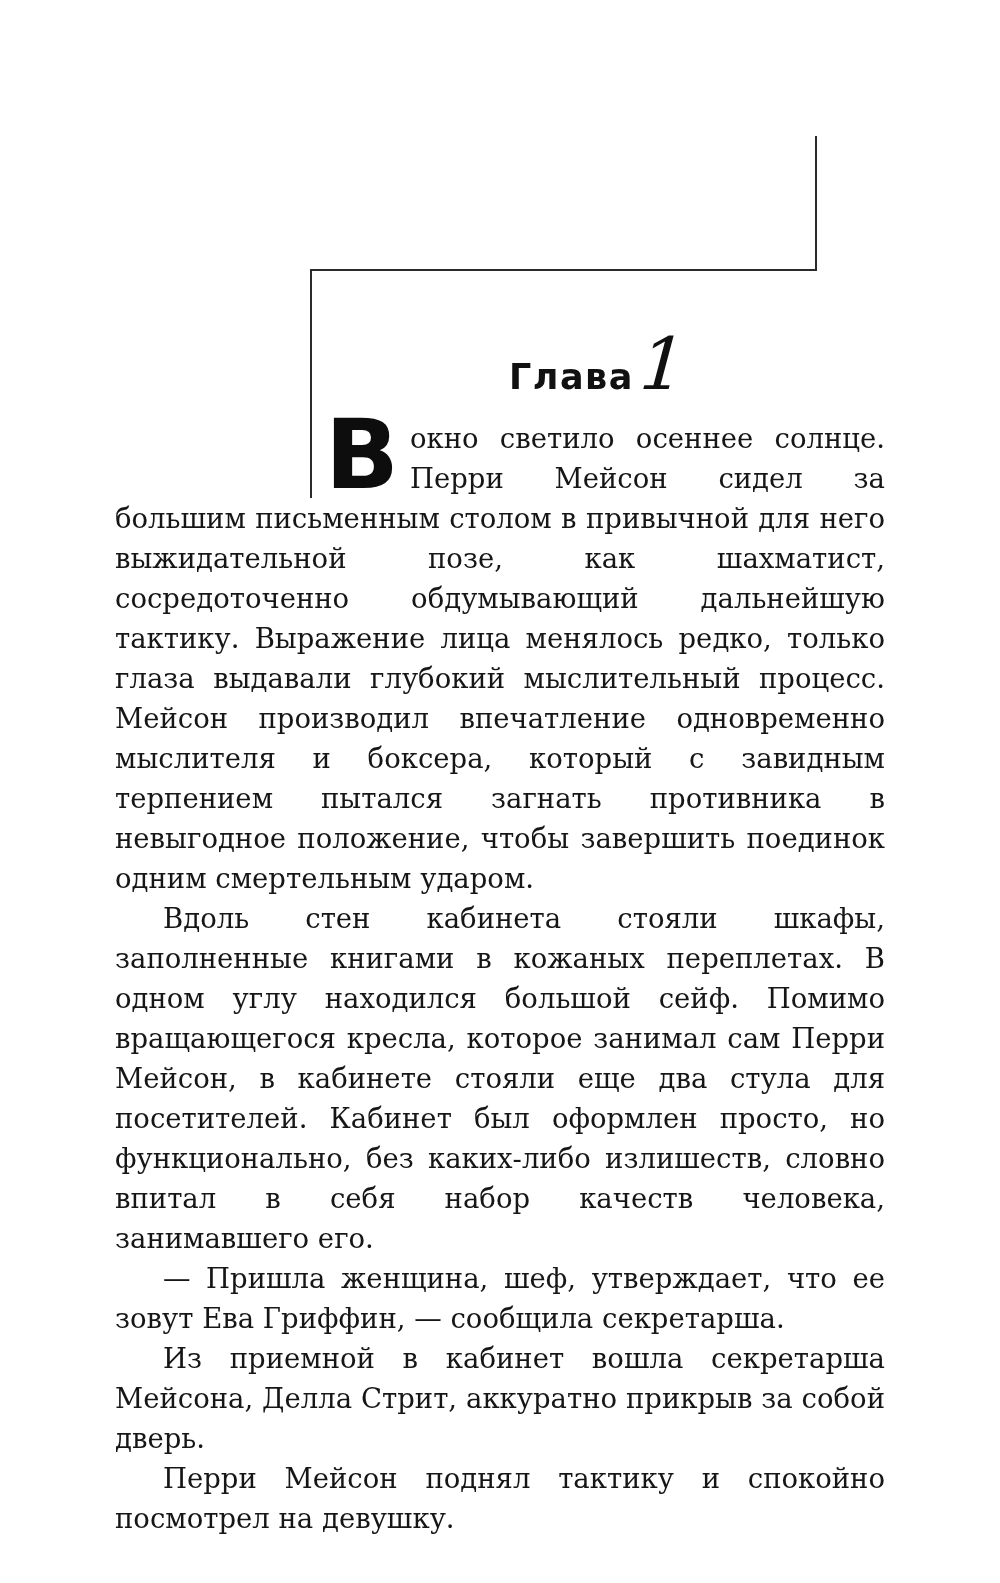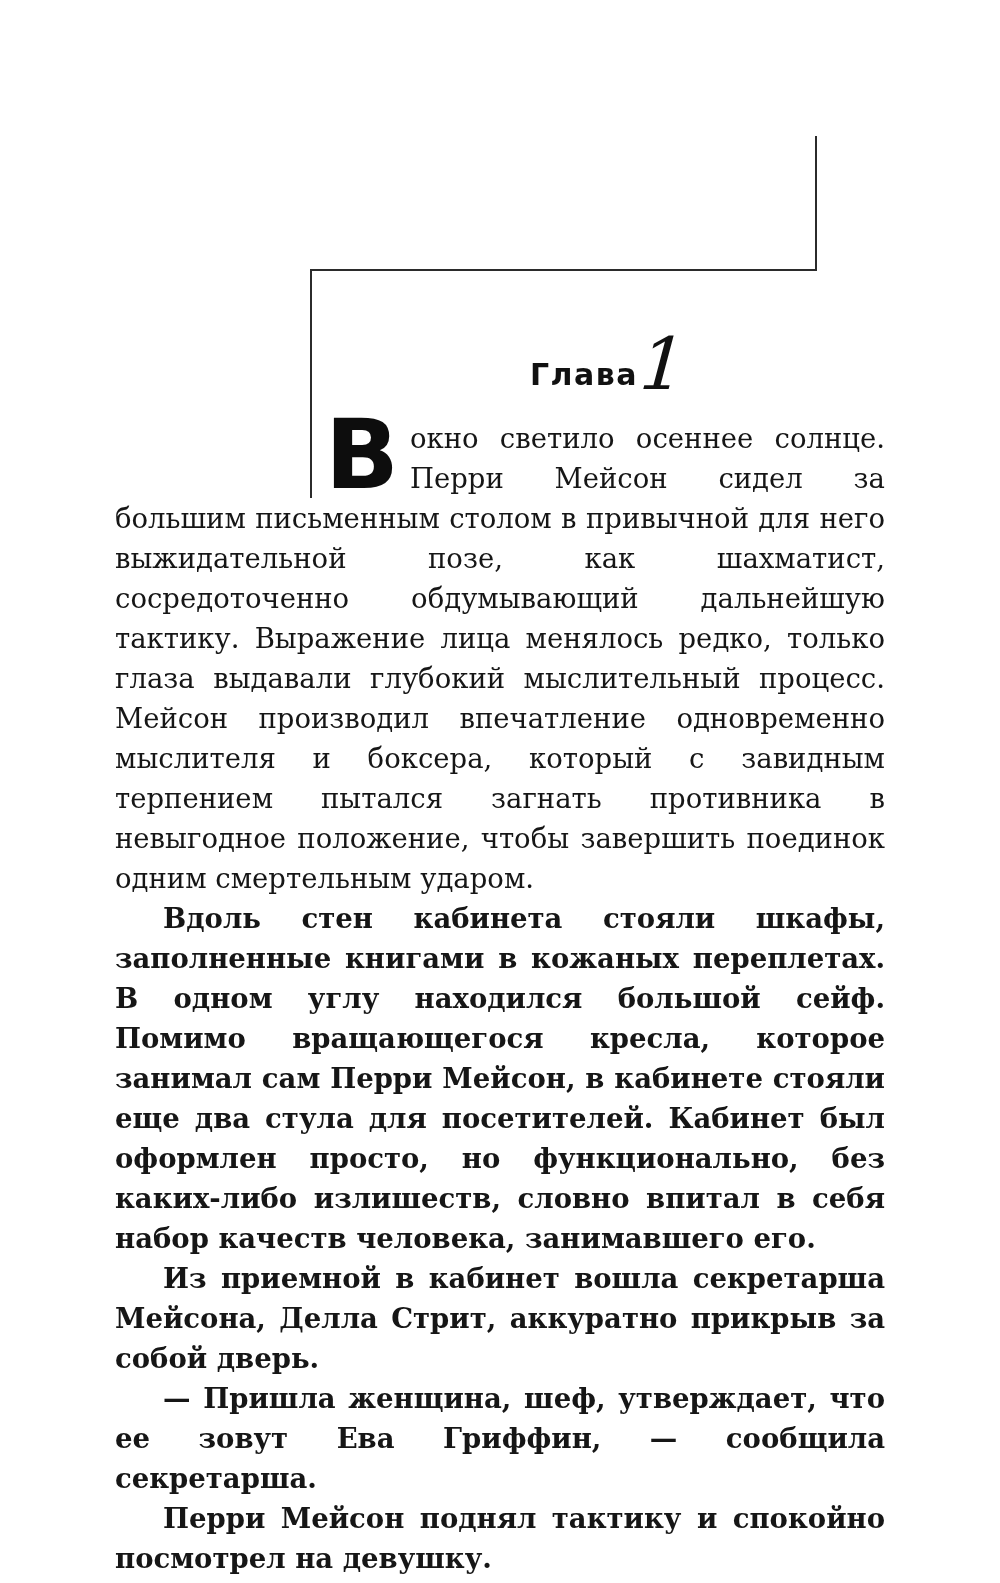--- a/index.html
+++ b/index.html
@@ -35,25 +35,25 @@
   }
   .frame-left {
     left: 310px;
     top: 269px;
     width: 2px;
     height: 229px;
   }
   
   .chapter-label {
     position: absolute;
-    left: 530px;
+    left: 509px;
     top: 357px;
     font-family: "DejaVu Sans", sans-serif;
     font-weight: 700;
-    font-size: 30px;
+    font-size: 35px;
     letter-spacing: 1.5px;
     color: #111111;
     white-space: nowrap;
   }
   .chapter-number {
     position: absolute;
     left: 640px;
     top: 328px;
     font-family: "DejaVu Serif", serif;
     font-style: italic;
@@ -74,21 +74,20 @@
     hyphens: auto;
     -webkit-hyphens: auto;
     color: #161616;
   }
   .text-block p {
     margin: 0;
     padding: 0;
   }
   .par.indent {
     text-indent: 48px;
-    font-weight: bold;
   }
   .dropcap {
     float: left;
     height: 80px;
     margin-left: 210px;
     margin-right: 11px;
     font-family: "DejaVu Sans", sans-serif;
     font-weight: 700;
     font-size: 97px;
     line-height: 78px;
@@ -107,20 +106,20 @@
   <div class="frame-line frame-left"></div>
 
   <span class="chapter-label">Глава</span>
   <span class="chapter-number">1</span>
 
   <div class="text-block">
     <p class="par par-first"><span class="dropcap">В</span><span class="par-text">окно светило осеннее солнце. Перри Мейсон сидел за большим письменным столом в привычной для него выжидательной позе, как шахматист, сосредоточенно обдумывающий дальнейшую тактику. Выражение лица менялось редко, только глаза выдавали глубокий мыслительный процесс. Мейсон производил впечатление одновременно мыслителя и боксера, который с завидным терпением пытался загнать противника в невыгодное положение, чтобы завершить поединок одним смертельным ударом.</span></p>
 
     <p class="par indent">Вдоль стен кабинета стояли шкафы, заполненные книгами в кожаных переплетах. В одном углу находился большой сейф. Помимо вращающегося кресла, которое занимал сам Перри Мейсон, в кабинете стояли еще два стула для посетителей. Кабинет был оформлен просто, но функционально, без каких-либо излишеств, словно впитал в себя набор качеств человека, занимавшего его.</p>
 
+    <p class="par indent">— Пришла женщина, шеф, утверждает, что ее зовут Ева Гриффин, — сообщила секретарша.</p>
+
     <p class="par indent">Из приемной в кабинет вошла секретарша Мейсона, Делла Стрит, аккуратно прикрыв за собой дверь.</p>
-
-    <p class="par indent">— Пришла женщина, шеф, утверждает, что ее зовут Ева Гриффин, — сообщила секретарша.</p>
 
     <p class="par indent">Перри Мейсон поднял тактику и спокойно посмотрел на девушку.</p>
   </div>
 
 </div>
 
 </body></html>

